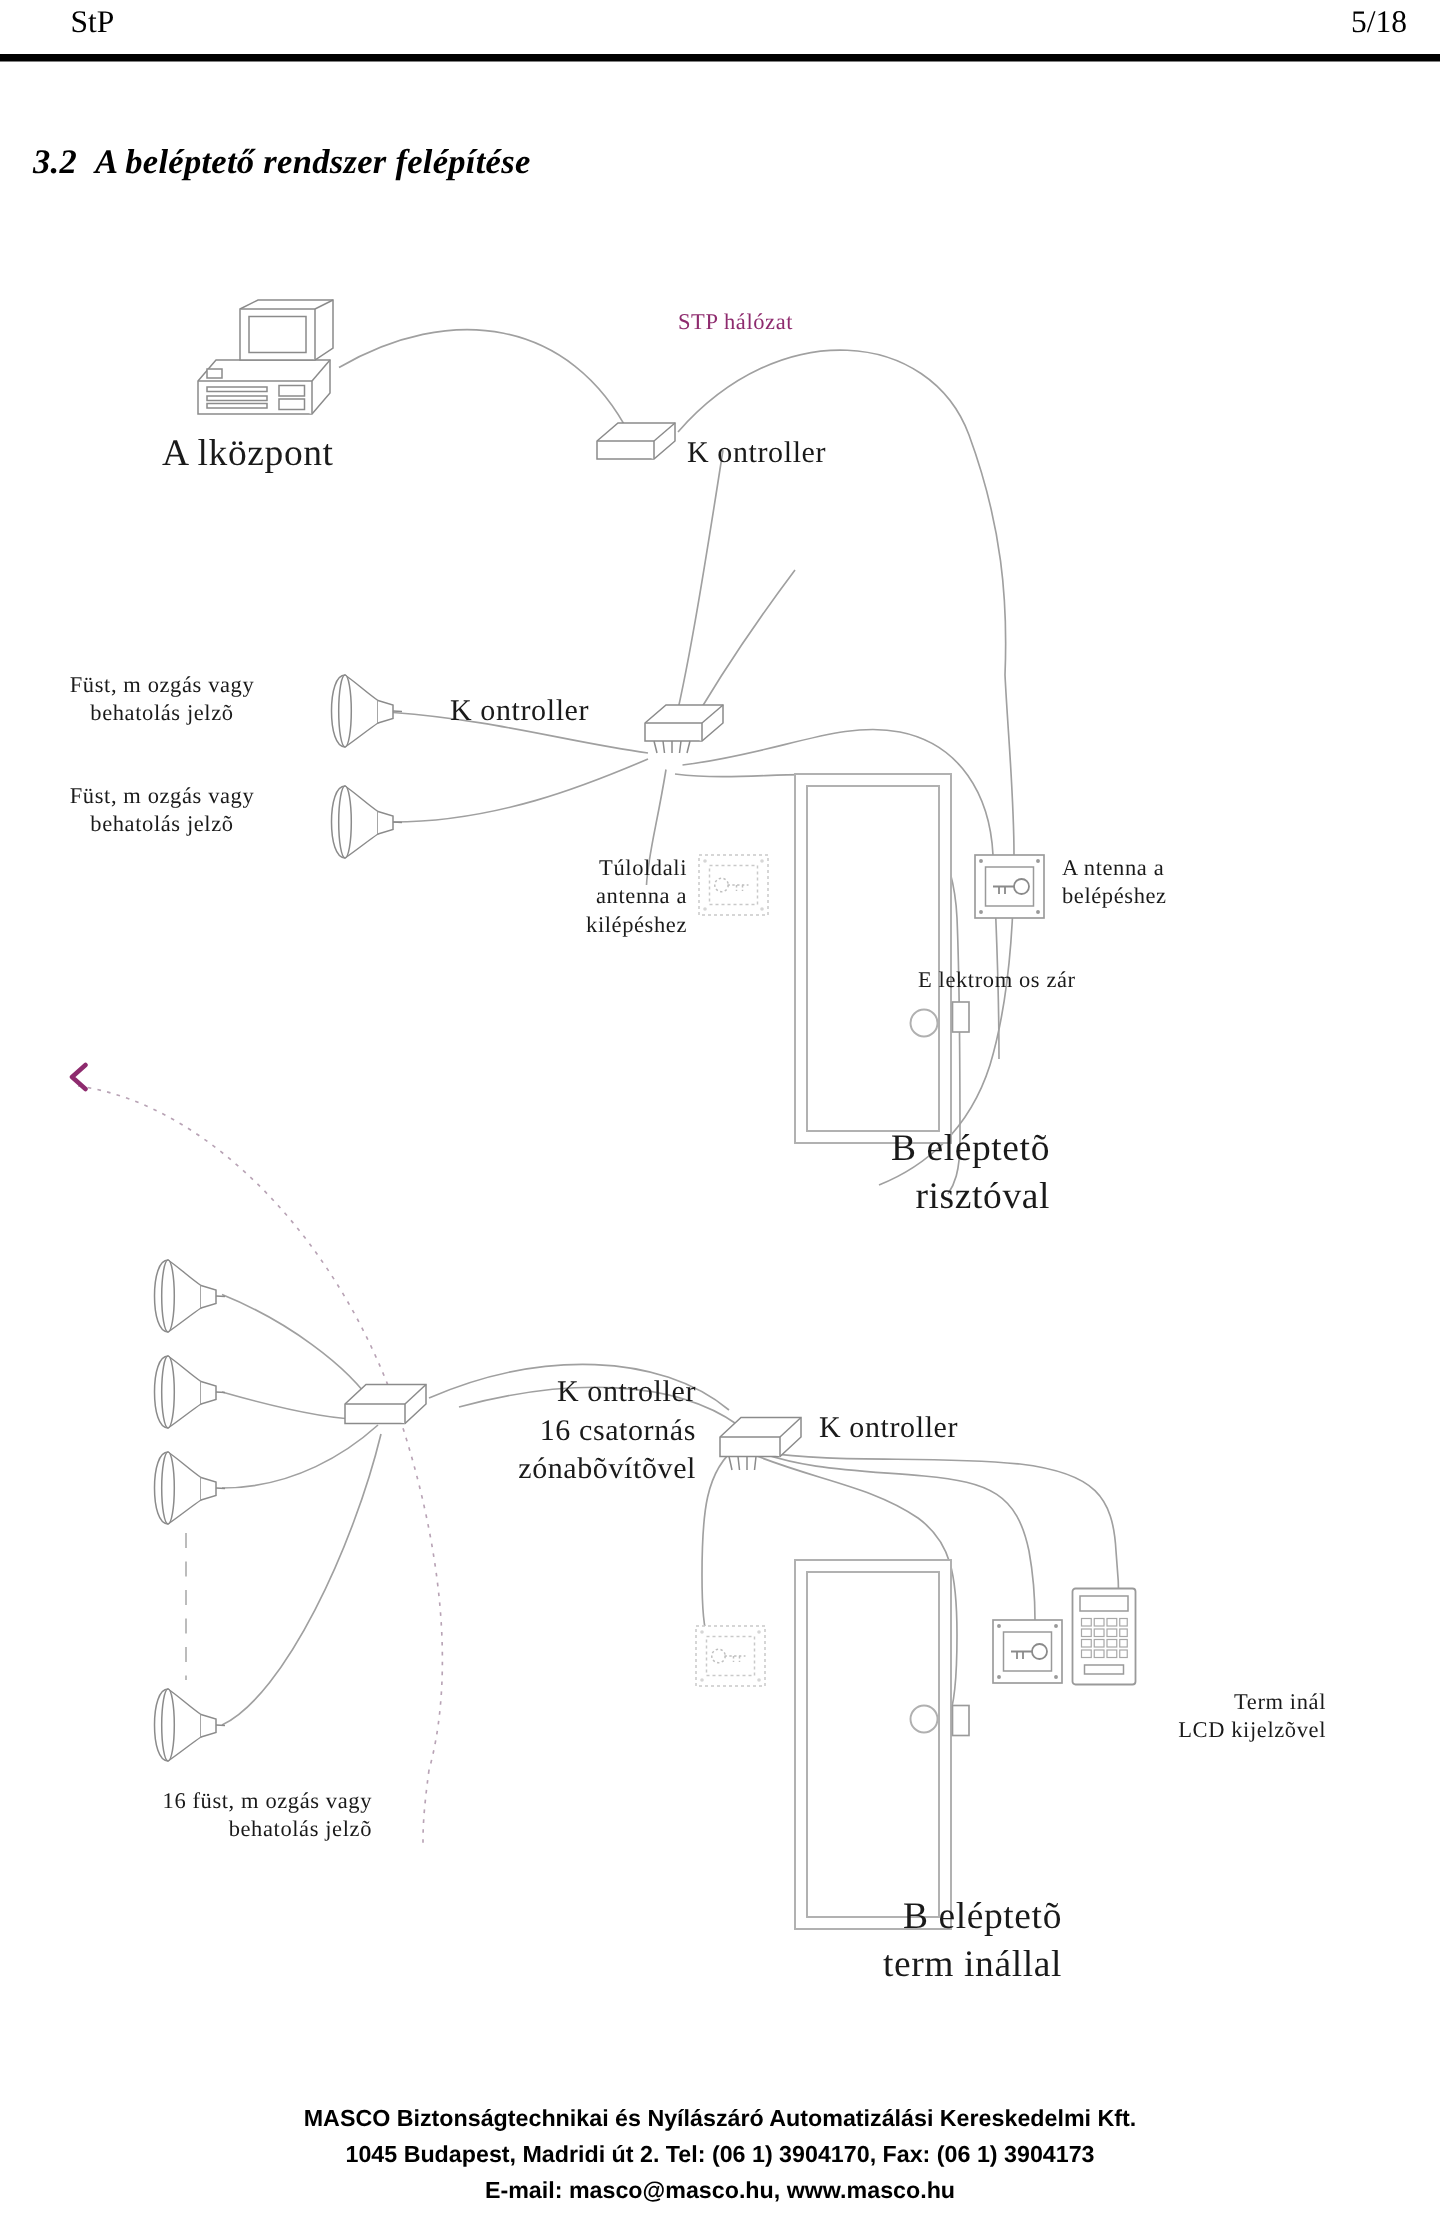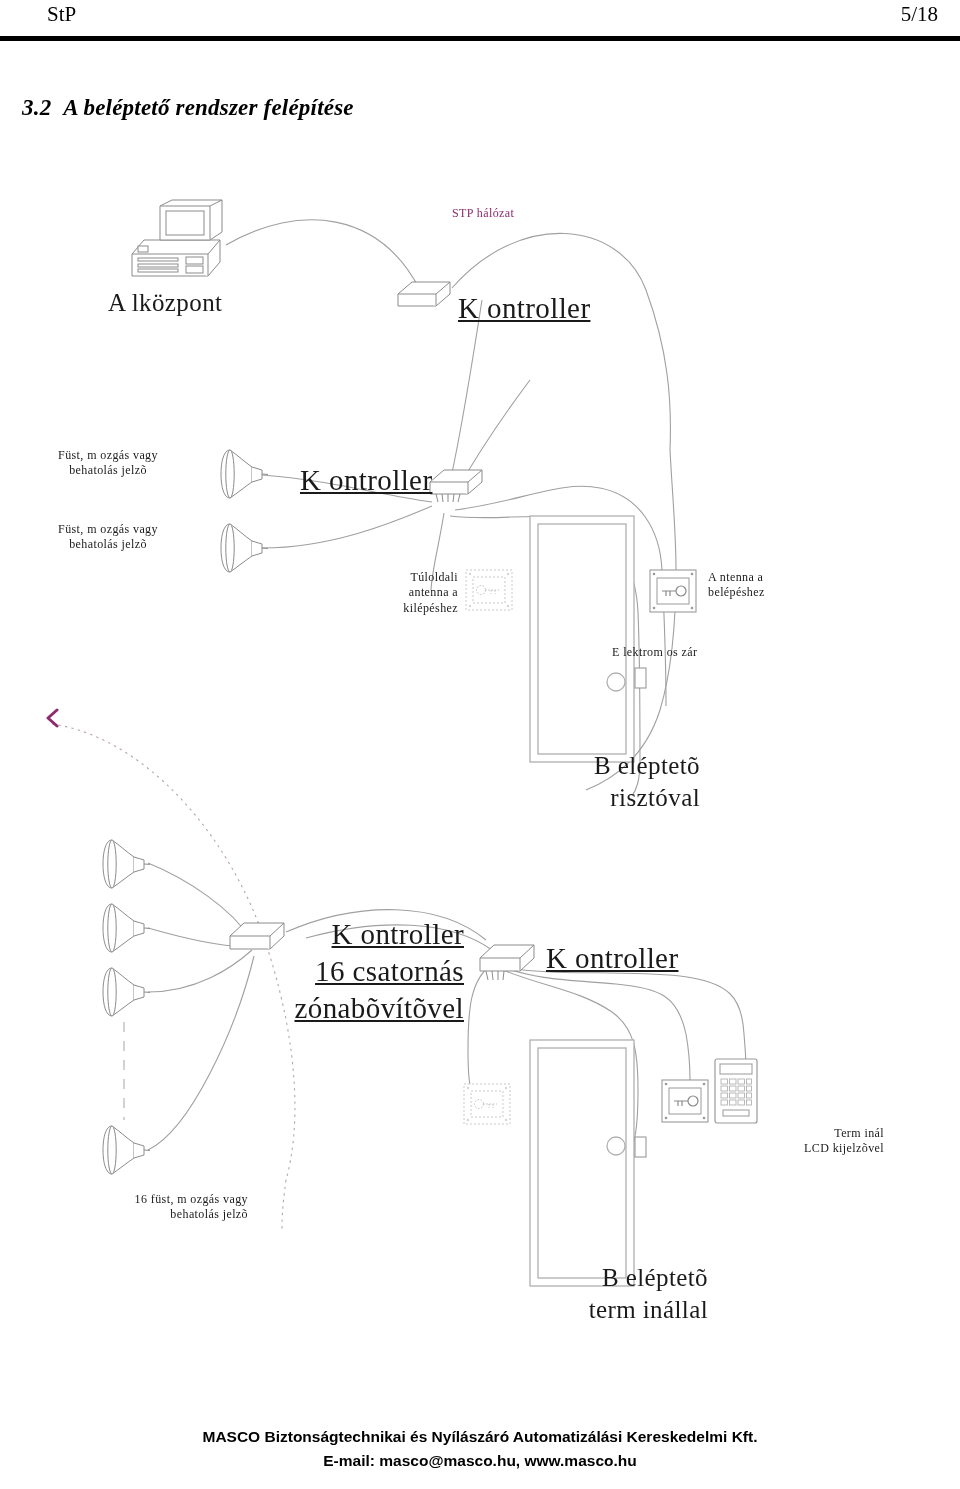--- a/index.html
+++ b/index.html
@@ -52,22 +52,22 @@
 
   
   .dlabel {
     position: absolute;
     font-family: "Liberation Serif", "DejaVu Serif", serif;
     color: #1a1a1a;
     line-height: 1.28;
     white-space: pre-line;
     letter-spacing: .4px;
   }
-  .dlabel.md  { font-size: 12px; }
-  .dlabel.lg  { font-size: 29px; text-decoration: underline; }
+  .dlabel.md  { font-size: 15px; }
+  .dlabel.lg  { font-size: 20px; }
   .dlabel.xl  { font-size: 25px; }
   .ctr { text-align: right; }
   .rgt { text-align: center; }
 
   .accent { color: #8e2b6e; }
 
   
   .icon { position: absolute; }
 
   
@@ -435,14 +435,15 @@
   <div class="dlabel md ctr" style="left:18px; top:1042px; width:230px;">16 füst, m ozgás vagy
 behatolás jelzõ</div>
 
   <div class="dlabel xl ctr" style="left:468px; top:1112px; width:240px;">B eléptetõ
 term inállal</div>
 
 </div>
 
 <div id="page-footer">
   <div>MASCO Biztonságtechnikai és Nyílászáró Automatizálási Kereskedelmi Kft.</div>
+  <div>1045 Budapest, Madridi út 2. Tel: (06 1) 3904170, Fax: (06 1) 3904173</div>
   <div>E-mail: masco@masco.hu, www.masco.hu</div>
 </div>
 
 </body></html>

